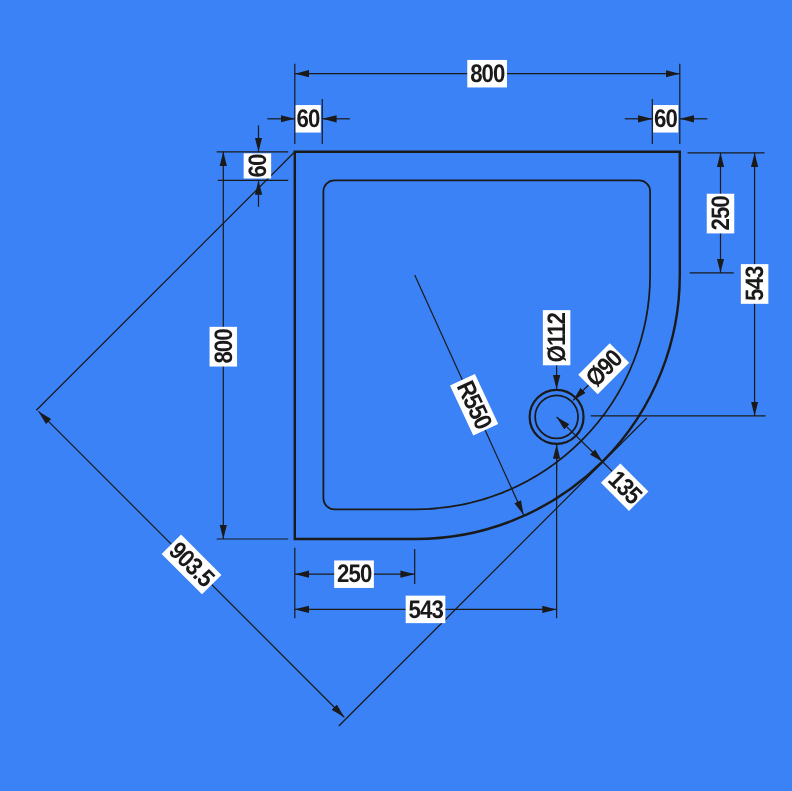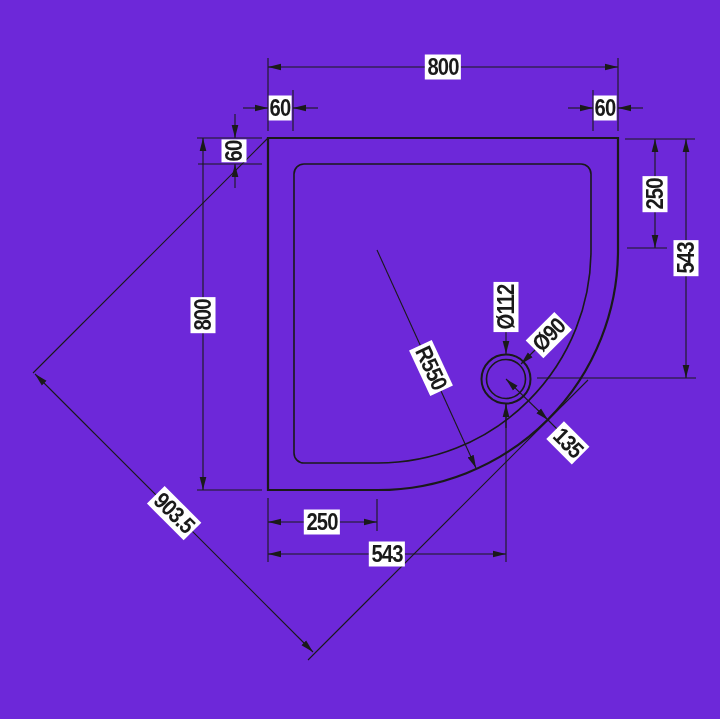--- a/index.html
+++ b/index.html
@@ -1,17 +1,17 @@
 <!DOCTYPE html>
 <html><head>
 <meta charset="utf-8">
 <style>
   html,body{margin:0;padding:0;background:#ffffff;}
   .stage{
-    position:relative;width:720px;height:719px;background:#6d28d9;overflow:hidden;
+    position:relative;width:720px;height:719px;background:#3b82f6;overflow:hidden;
     font-family:"Liberation Sans",sans-serif;
   }
   .stage svg{position:absolute;left:0;top:0;}
   .lbl{
     position:absolute;
     font-family:"Liberation Sans",sans-serif;
     font-weight:bold;
     font-size:23px;
     line-height:1;
     letter-spacing:-1px;

